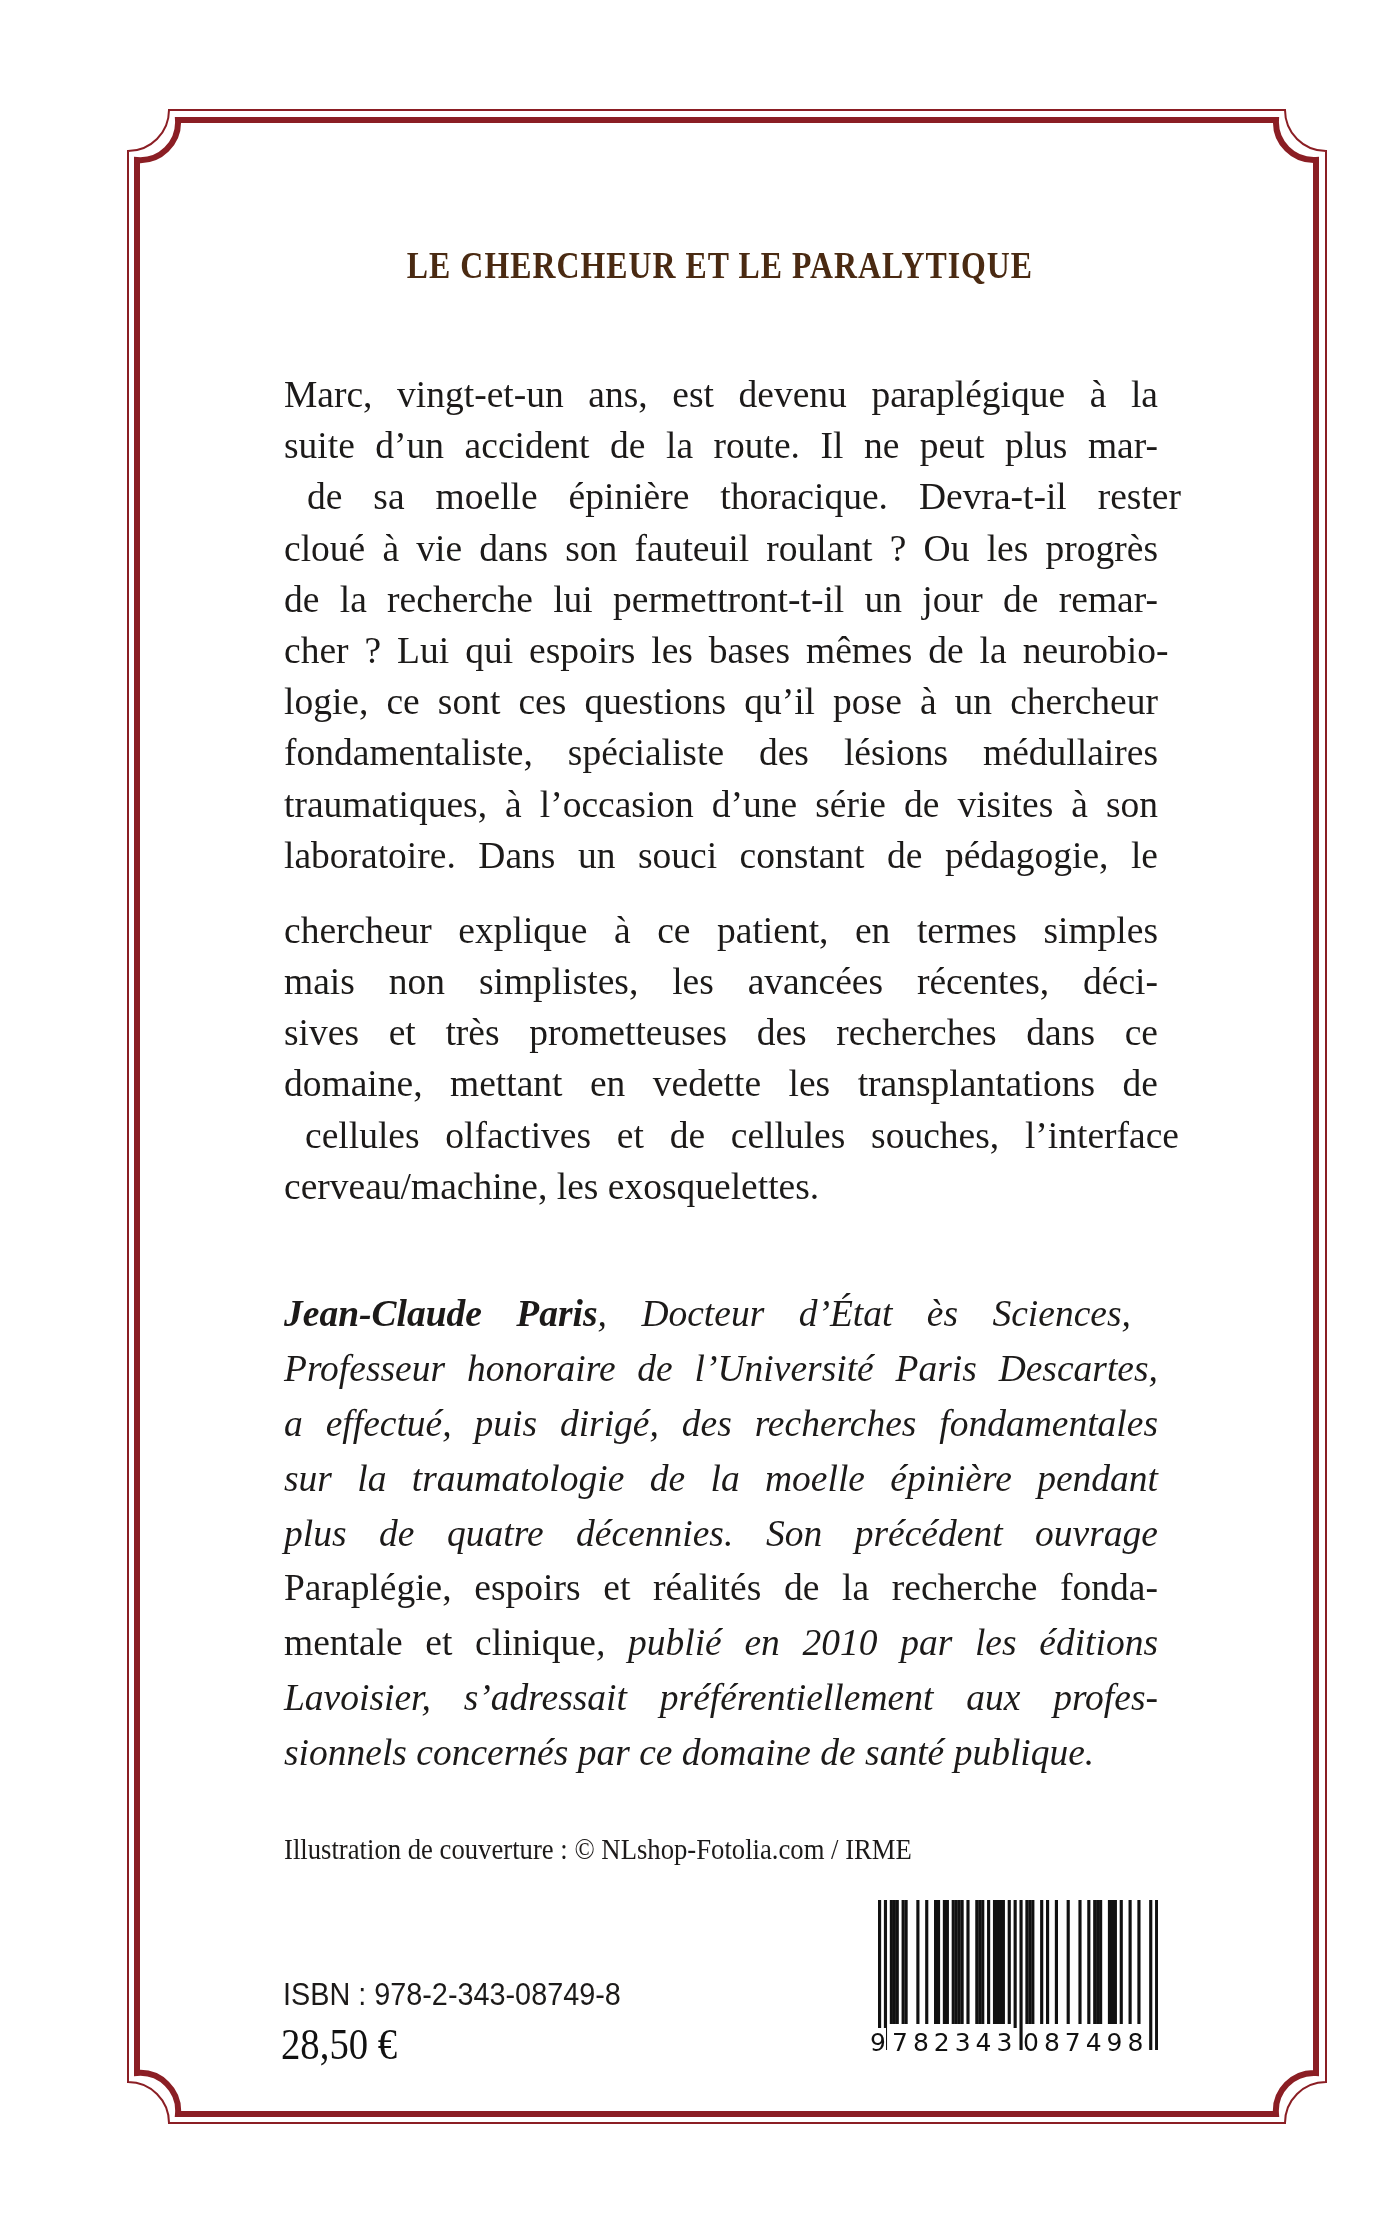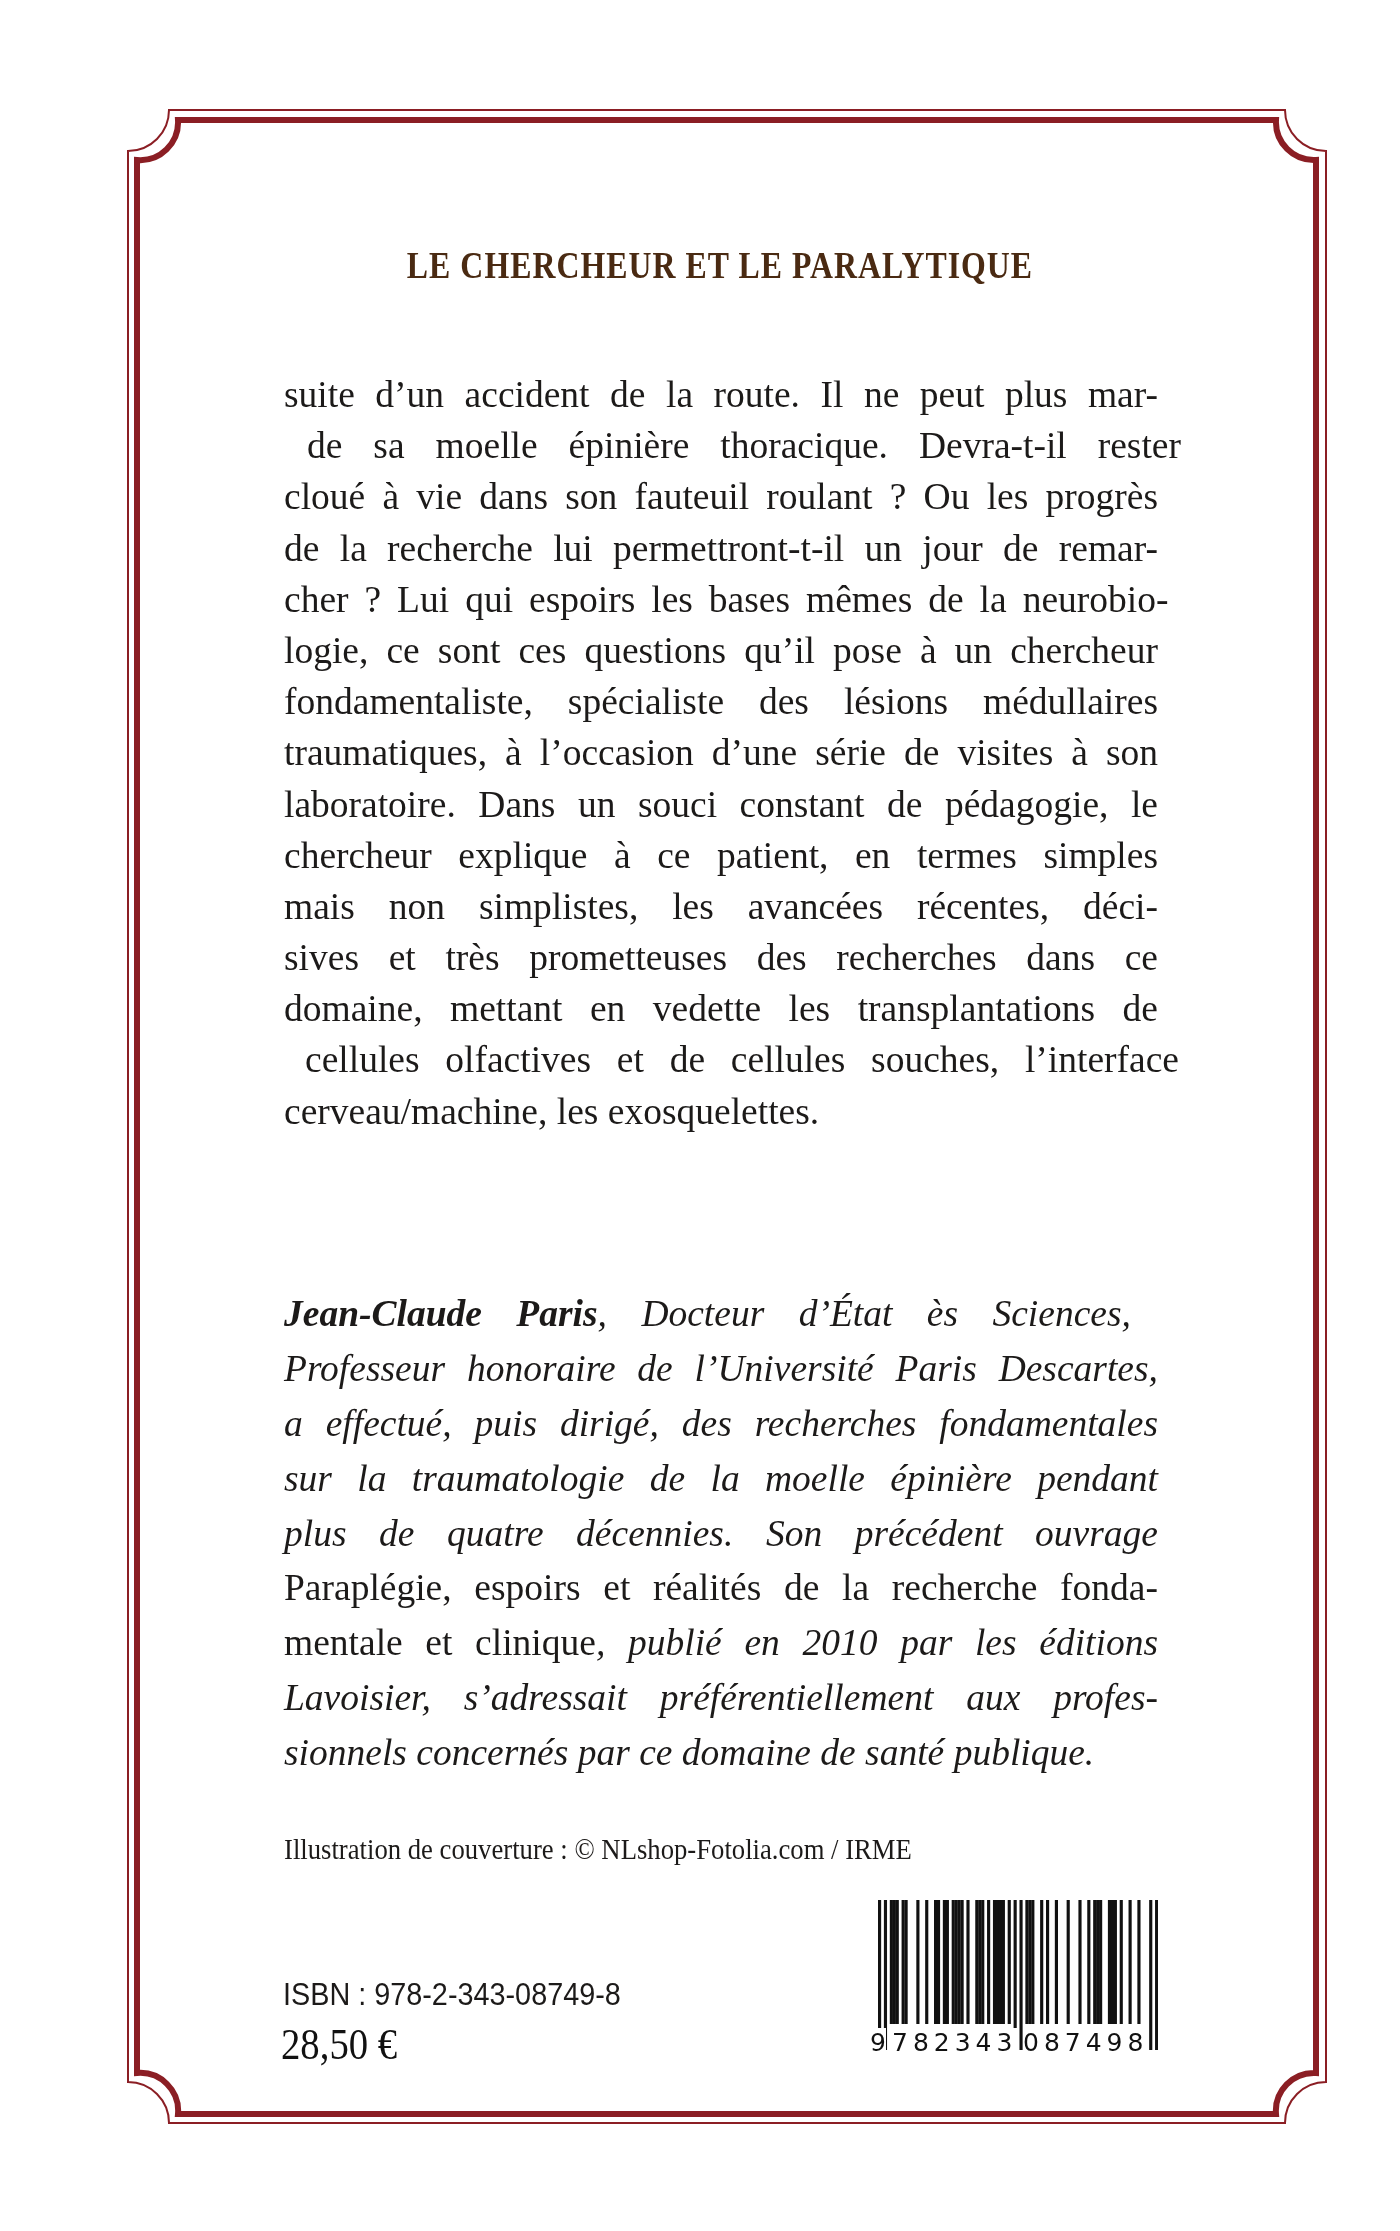--- a/index.html
+++ b/index.html
@@ -53,30 +53,31 @@
 
     <path stroke-width="2" d="M 169 110 L 1285 110 A 41 41 0 0 0 1326 151 L 1326 2082 A 41 41 0 0 0 1285 2123 L 169 2123 A 41 41 0 0 0 128 2082 L 128 151 A 41 41 0 0 0 169 110 Z" stroke="#8b1e24"></path>
 
     <path stroke-width="6" d="M 178 120 L 1276 120 A 38 38 0 0 0 1316 160 L 1316 2073 A 38 38 0 0 0 1276 2114 L 178 2114 A 38 38 0 0 0 137 2073 L 137 160 A 38 38 0 0 0 178 120 Z" stroke="#8b1e24"></path>
   </g>
 </svg>
 
 <h1 class="abs title" style="color: rgb(74, 42, 18);">LE CHERCHEUR ET LE PARALYTIQUE</h1>
 
 <div class="abs para p1 serif" id="summary">
+    <span class="line" style="text-align: left; text-align-last: left; display: block; width: auto; word-spacing: 15.2254px;">Marc, vingt-et-un ans, est devenu paraplégique à la</span>
     <span class="line" style="text-align: left; text-align-last: left; display: block; width: auto; word-spacing: 11.1469px;">suite d’un accident de la route. Il ne peut plus mar-</span>
     <span class="line" style="text-align: left; text-align-last: left; display: block; width: auto; word-spacing: 21.5938px; margin-left: 23px;">de sa moelle épinière thoracique. Devra-t-il rester</span>
     <span class="line" style="text-align: left; text-align-last: left; display: block; width: auto; word-spacing: 7.84063px;">cloué à vie dans son fauteuil roulant ? Ou les progrès</span>
     <span class="line" style="text-align: left; text-align-last: left; display: block; width: auto; word-spacing: 10.9512px;">de la recherche lui permettront-t-il un jour de remar-</span>
     <span class="line" style="text-align: left; text-align-last: left; display: block; width: auto; word-spacing: 6.59219px;">cher ? Lui qui espoirs les bases mêmes de la neurobio-</span>
     <span class="line" style="text-align: left; text-align-last: left; display: block; width: auto; word-spacing: 8.71181px;">logie, ce sont ces questions qu’il pose à un chercheur</span>
     <span class="line" style="text-align: left; text-align-last: left; display: block; width: auto; word-spacing: 25.582px;">fondamentaliste, spécialiste des lésions médullaires</span>
     <span class="line" style="text-align: left; text-align-last: left; display: block; width: auto; word-spacing: 8.63086px;">traumatiques, à l’occasion d’une série de visites à son</span>
     <span class="line" style="text-align: left; text-align-last: left; display: block; width: auto; word-spacing: 13.1362px;">laboratoire. Dans un souci constant de pédagogie, le</span>
-    <span class="line" style="text-align: center; text-align-last: left; display: block; width: auto; word-spacing: 17.1629px;">chercheur explique à ce patient, en termes simples</span>
+    <span class="line" style="text-align: center; text-align-last: left; display: block; width: auto; word-spacing: 17.1629px; margin-top: 24px;">chercheur explique à ce patient, en termes simples</span>
     <span class="line" style="text-align: left; text-align-last: left; display: block; width: auto; word-spacing: 24.526px;">mais non simplistes, les avancées récentes, déci-</span>
     <span class="line" style="text-align: left; text-align-last: left; display: block; width: auto; word-spacing: 20.2835px;">sives et très prometteuses des recherches dans ce</span>
     <span class="line" style="text-align: left; text-align-last: left; display: block; width: auto; word-spacing: 18.1016px;">domaine, mettant en vedette les transplantations de</span>
     <span class="line" style="text-align: left; text-align-last: left; display: block; width: auto; word-spacing: 16.3828px; margin-left: 21px;">cellules olfactives et de cellules souches, l’interface</span>
     <span class="line last" style="text-align: left; text-align-last: left; display: block; width: auto;">cerveau/machine, les exosquelettes.</span>
   </div>
 
 <div class="abs para p2 serif">
   <span class="line" style="text-align: left; text-align-last: left; display: block; width: auto; word-spacing: 25.0344px;"><span class="bold">Jean-Claude Paris</span><span>, Docteur d’État ès Sciences,</span></span>
   <span class="line" style="text-align: left; text-align-last: left; display: block; width: auto; word-spacing: 12.4594px;">Professeur honoraire de l’Université Paris Descartes,</span>

